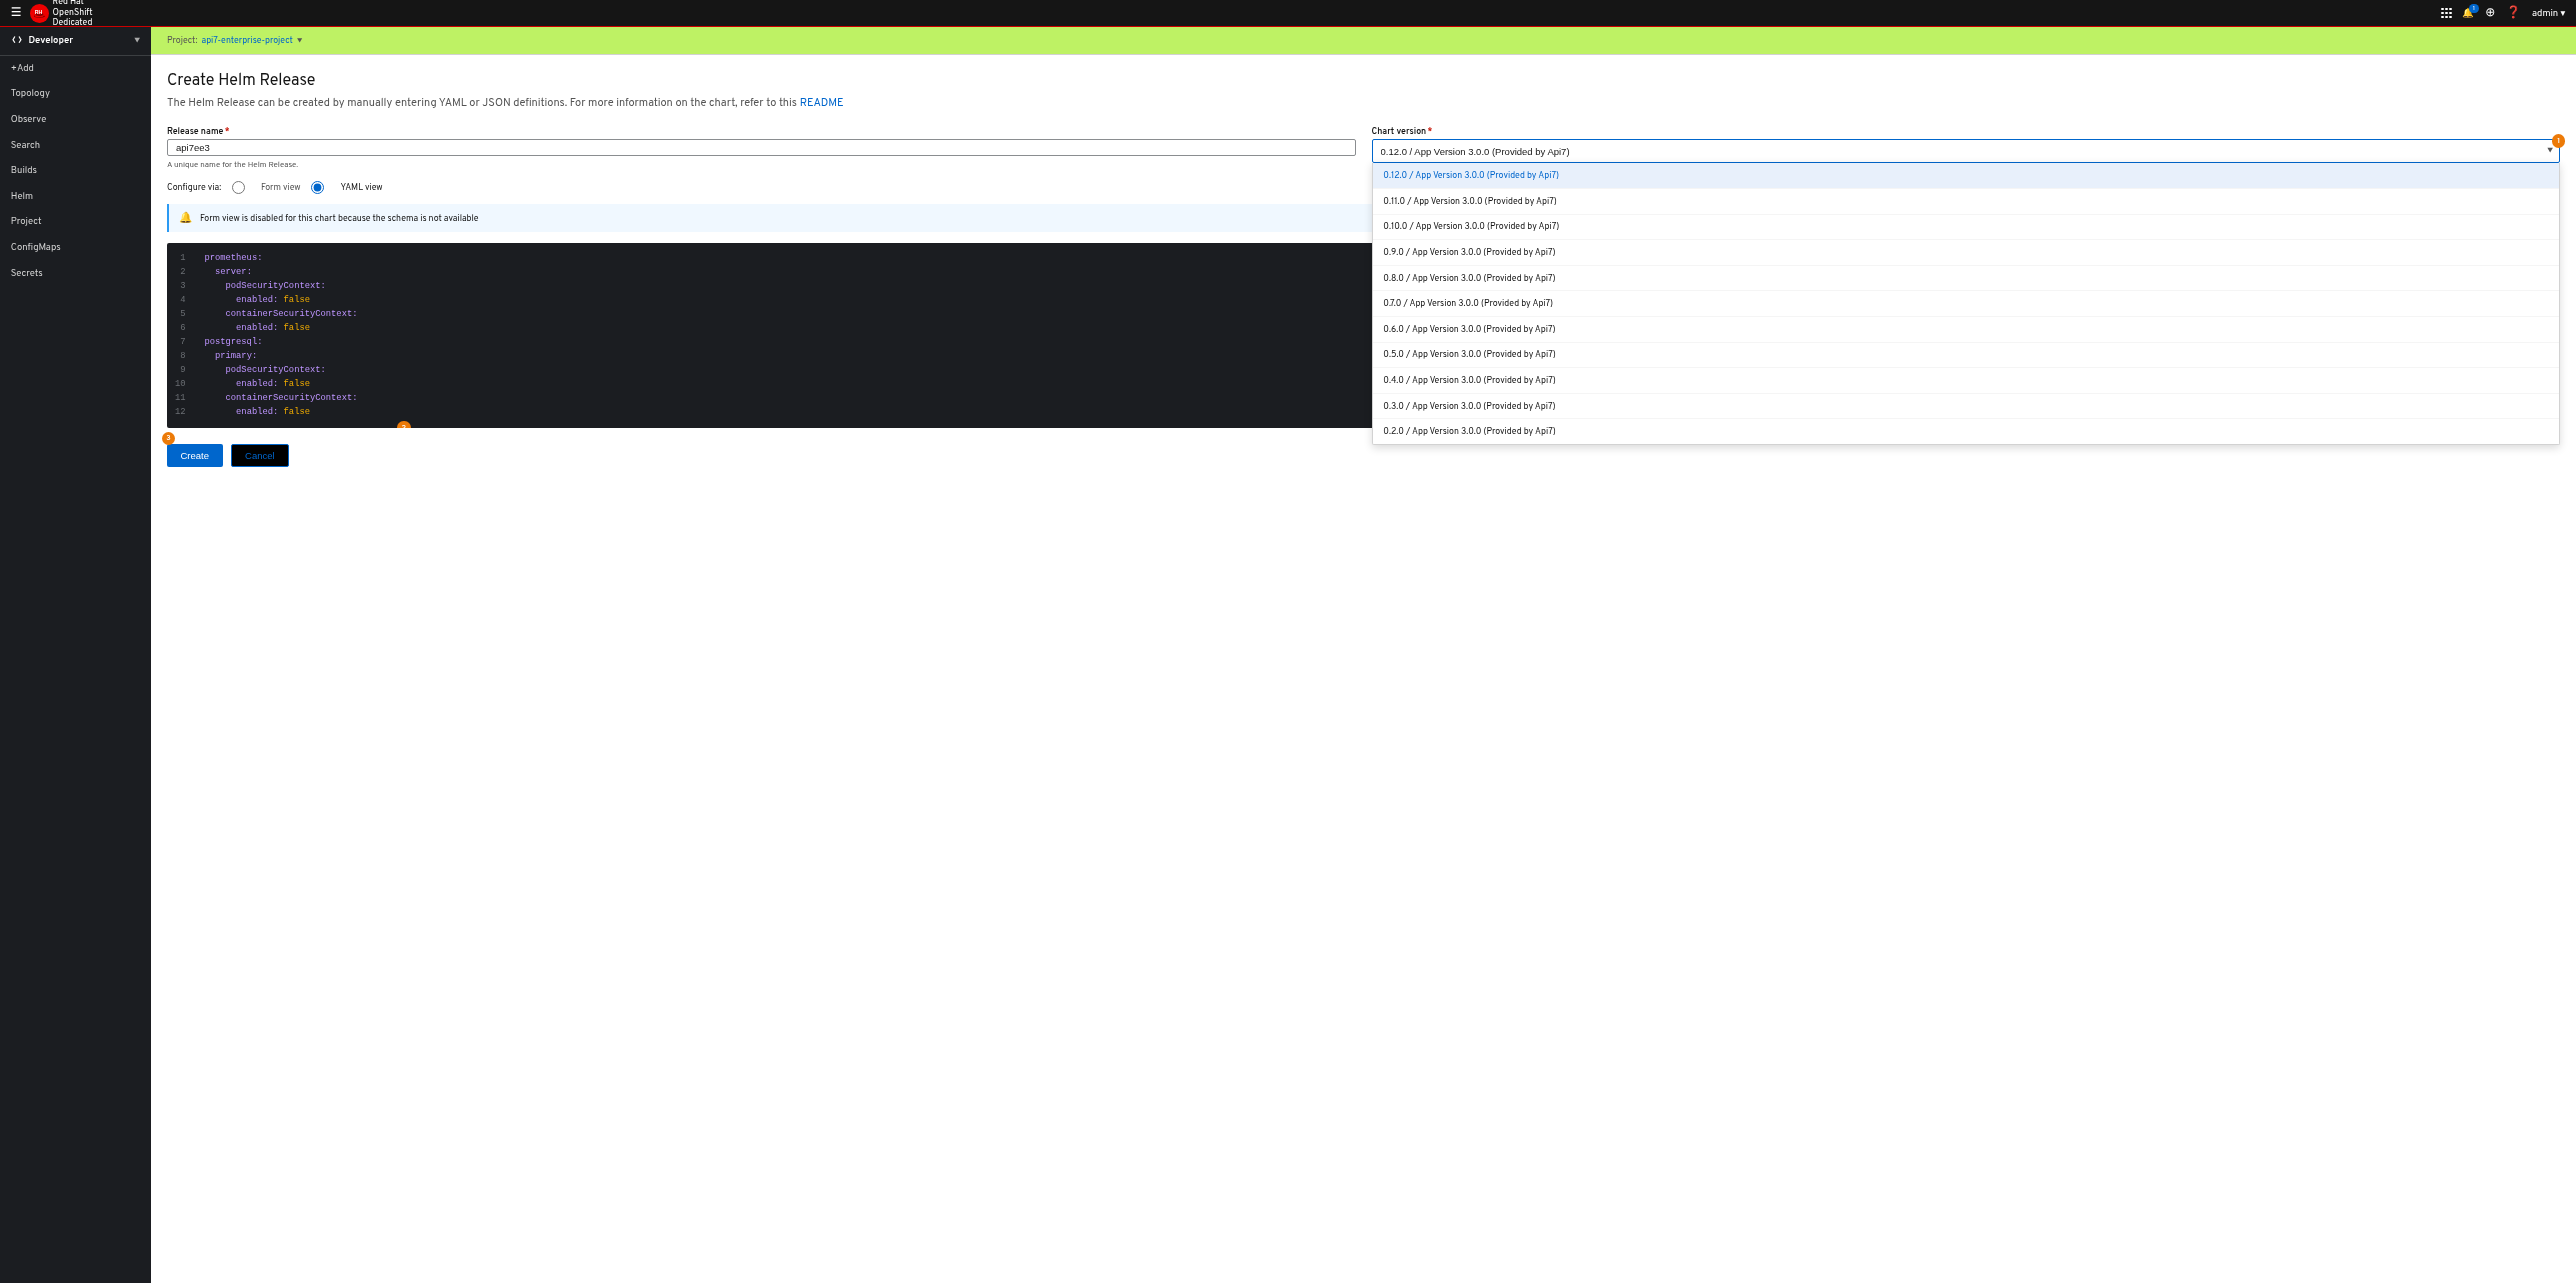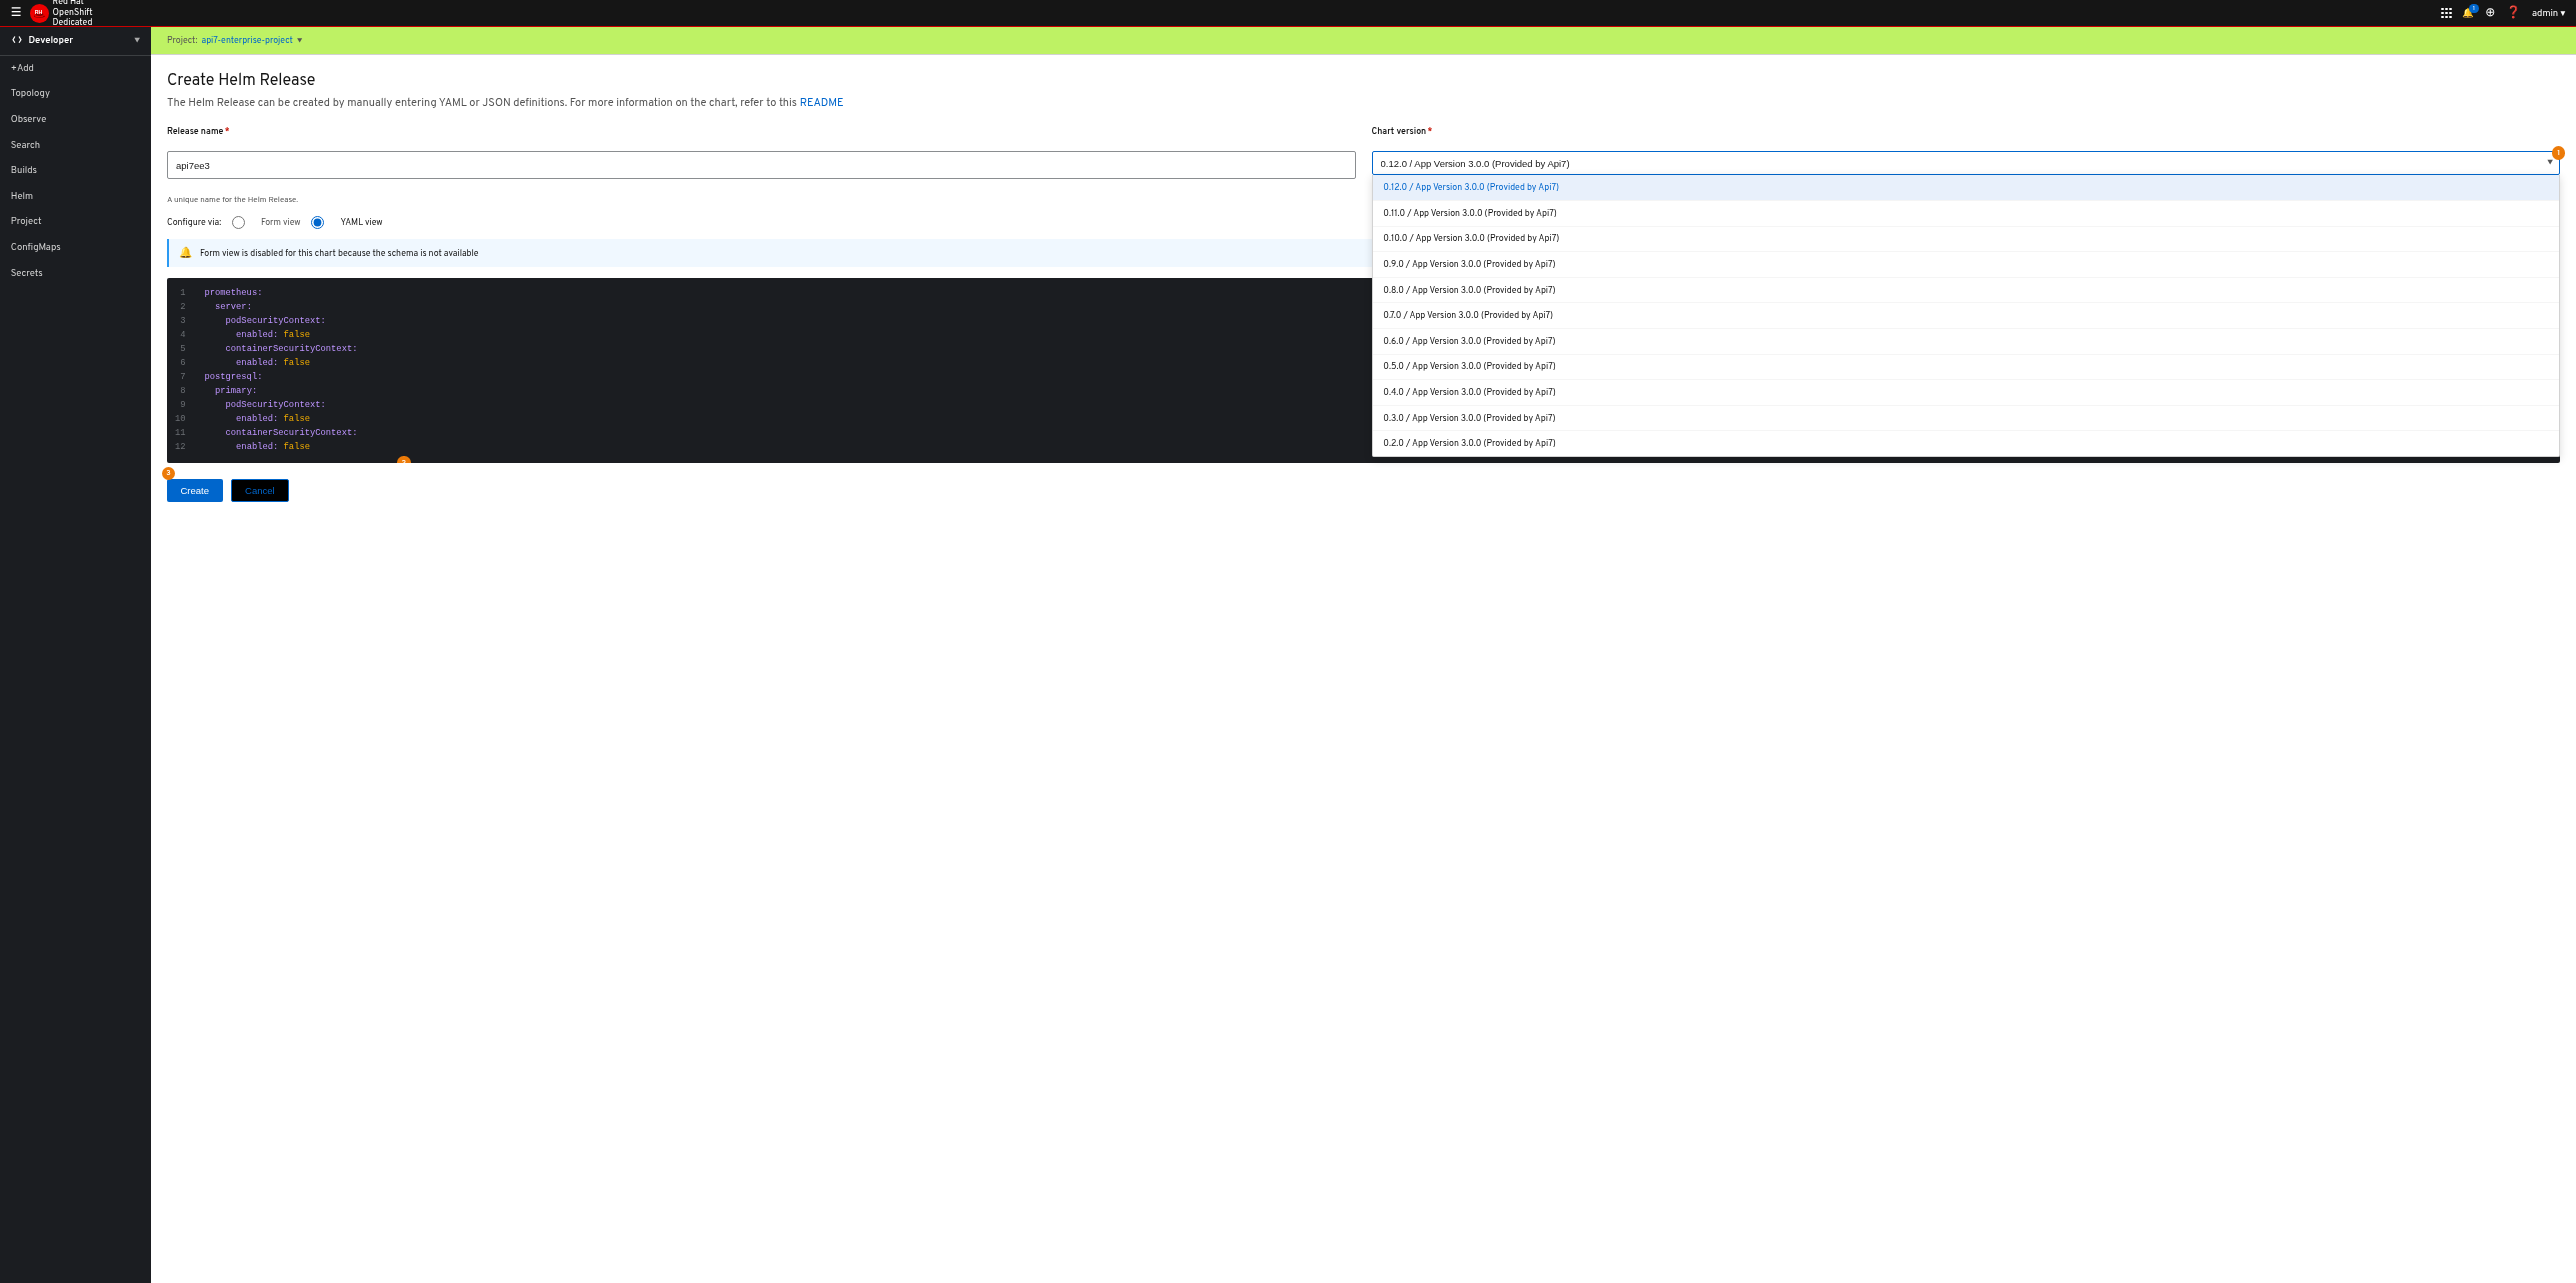--- a/index.html
+++ b/index.html
@@ -103,32 +103,32 @@
     
     .form-row {
       display: flex;
       gap: 16px;
       margin-bottom: 10.8px;
       align-items: flex-start;
     }
     .form-group {
       display: flex;
       flex-direction: column;
-      gap: 14px;
+      gap: 2px;
     }
     .form-group-release { flex: 1; }
     .form-group-chart { flex: 1; position: relative; }
     .form-label {
       font-size: 8.8px;
       font-weight: 600;
       color: #151515;
     }
     .required-star { color: #c9190b; margin-left: 1.4px; }
     .form-input {
-      height: 28px;
+      height: 17px;
       padding: 0 8px;
       border: 0.7px solid #8a8d90;
       border-radius: 2px;
       font-size: 9.5px;
       color: #151515;
       outline: none;
       width: 100%;
     }
     .field-hint { font-size: 8px; color: #555; margin-top: 1.4px; }
 

